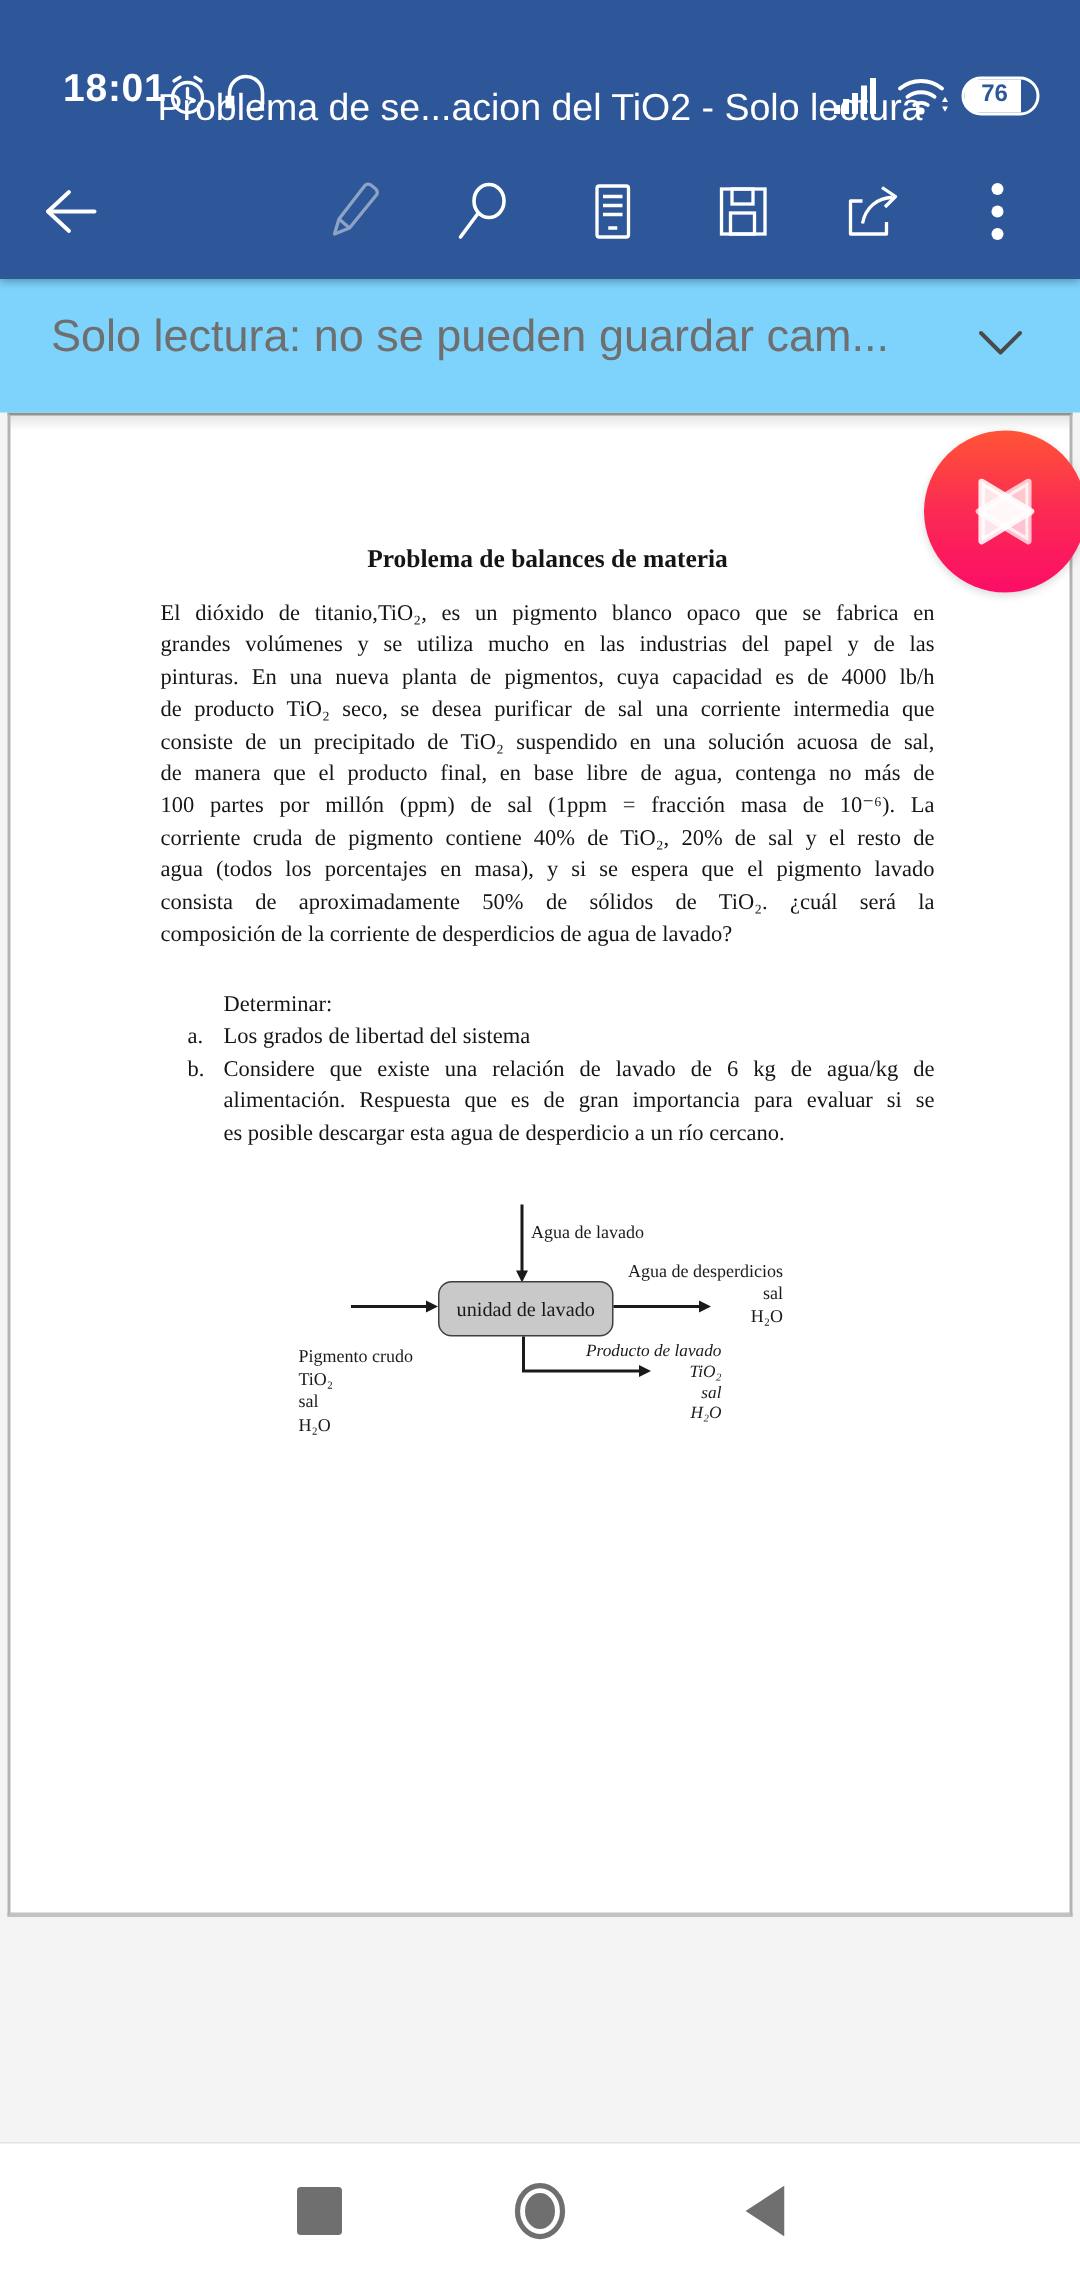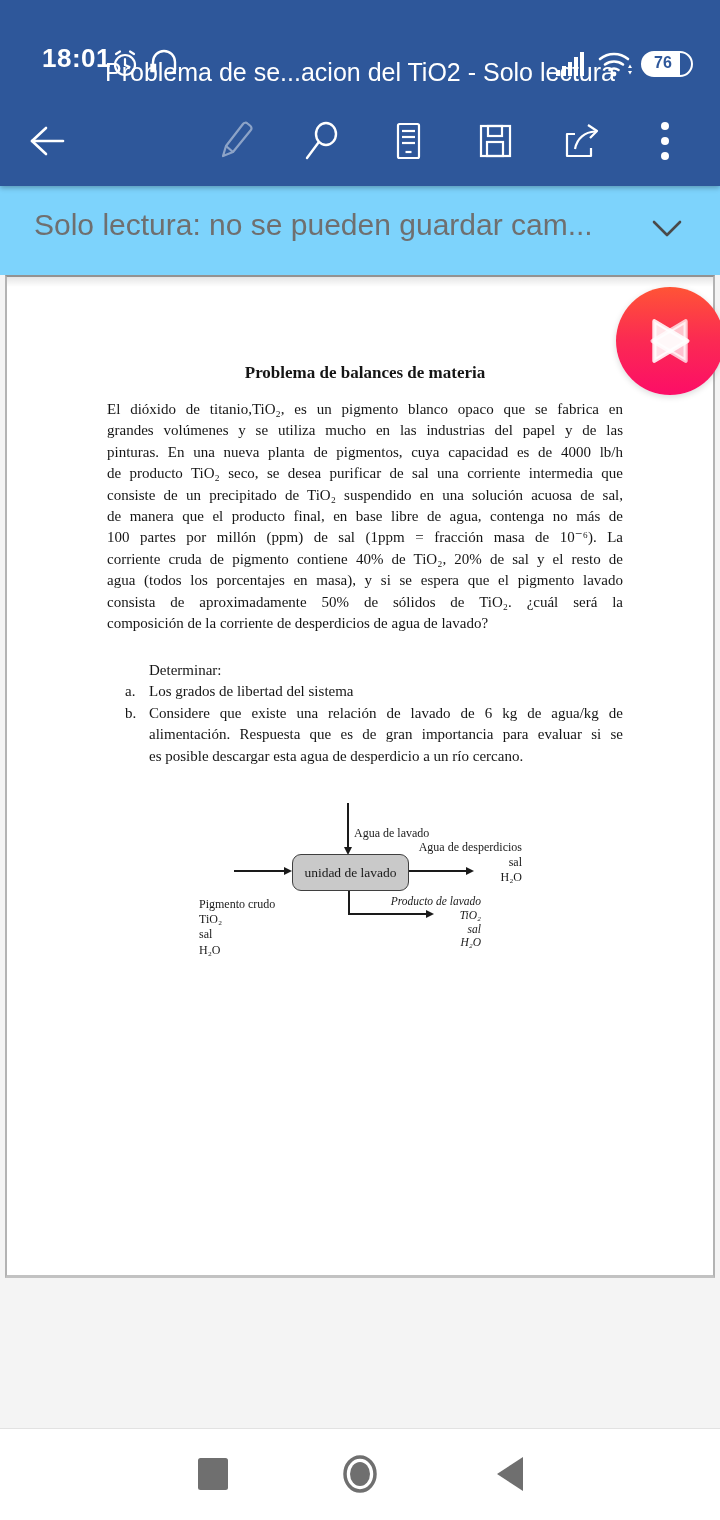--- a/index.html
+++ b/index.html
@@ -229,21 +229,21 @@
         <span class="marker">b.</span>
         <div class="li-lines justified">
             <div class="jl">Considere que existe una relación de lavado de 6 kg de agua/kg de</div>
             <div class="jl">alimentación. Respuesta que es de gran importancia para evaluar si se</div>
             <div class="jl last">es posible descargar esta agua de desperdicio a un río cercano.</div>
           </div>
       </div>
     </div>
 
     <div>
-      <div class="dlabel serif" style="left:347px;top:549px;">Agua de lavado</div>
+      <div class="dlabel serif" style="left:347px;top:537px;">Agua de lavado</div>
       <div class="dline" style="left:340px;top:526px;width:1.5px;height:45px;"></div>
       <div class="ah ah-down" style="left:337px;top:570px;"></div>
 
       <div class="dlabel serif" style="left:192px;top:580px;margin-top:40px;">
           <div class="jl">Pigmento crudo</div>
           <div class="jl">TiO₂</div>
           <div class="jl">sal</div>
           <div class="jl last">H₂O</div>
         </div>
       <div class="dline" style="left:227px;top:593px;width:50px;height:1.5px;"></div>

